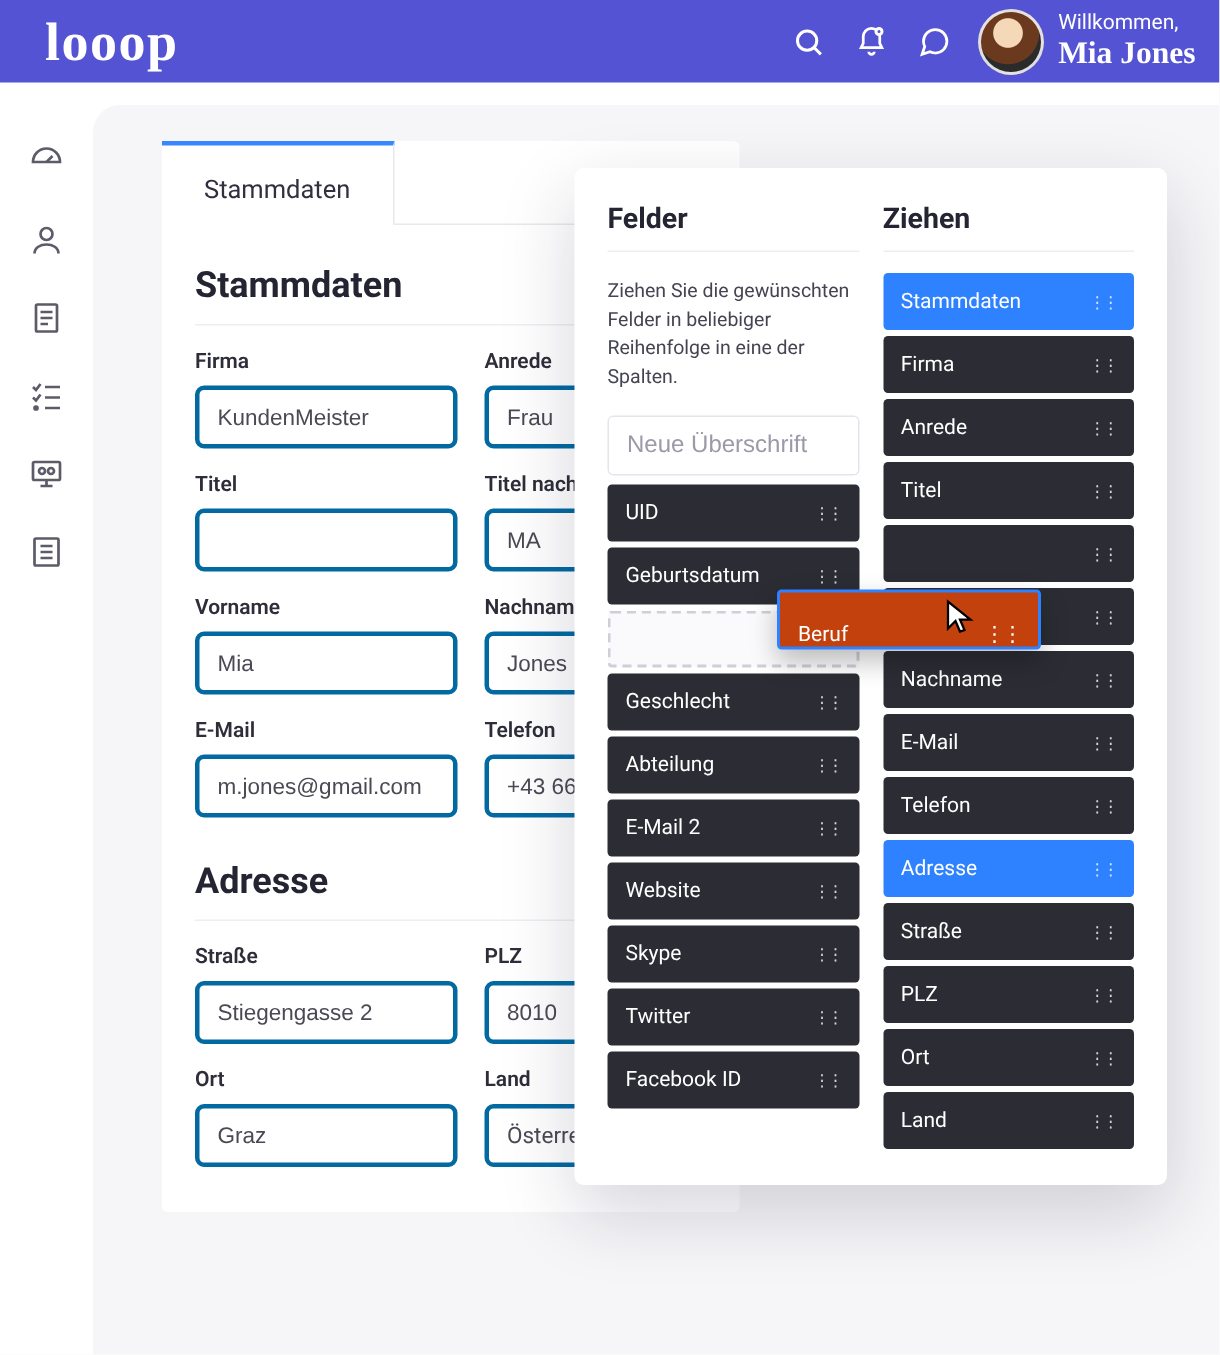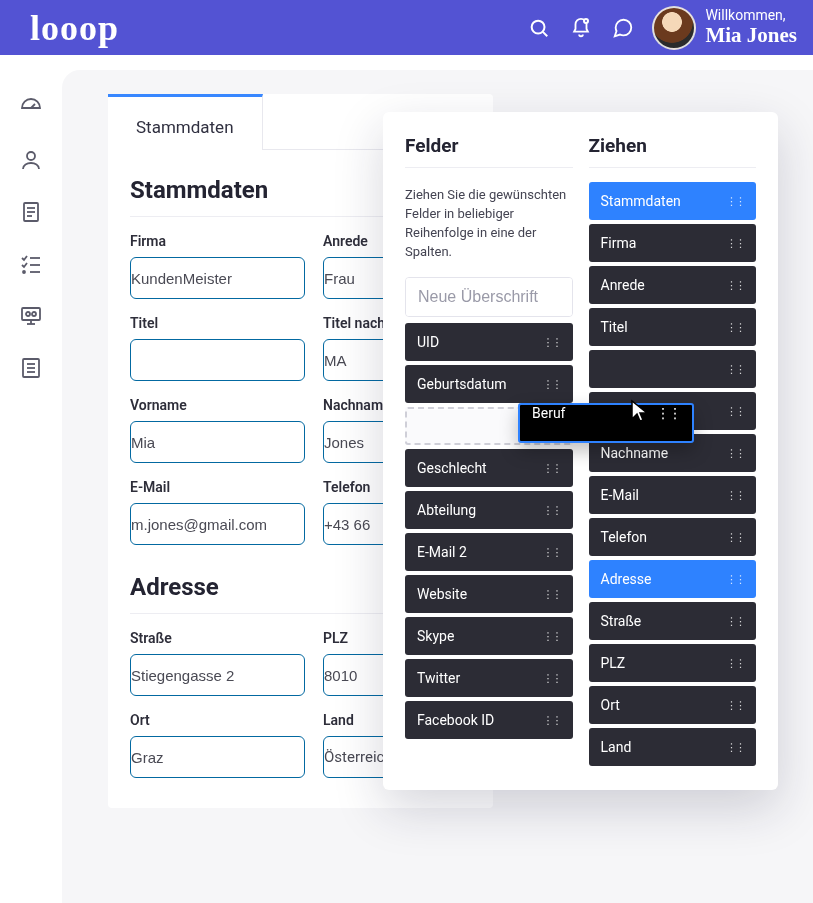--- a/index.html
+++ b/index.html
@@ -124,23 +124,23 @@
   .field label {
     display: block;
     font-size: 14px;
     font-weight: 600;
     color: #2e2e3a;
     margin-bottom: 8px;
   }
   .field input, .field .select {
     width: 100%;
     height: 42px;
-    border: 1px solid #0369a1;
+    border: 3px solid #0369a1;
     border-radius: 6px;
-    padding: 0 0;
+    padding: 0 12px;
     font-size: 15px;
     color: #4a4a54;
     background: #fff;
   }
   .field input::placeholder { color: #a8a8b4; }
   .select {
     display: flex;
     align-items: center;
     justify-content: space-between;
     cursor: pointer;
@@ -215,32 +215,31 @@
     border: 2px dashed #cfcfd8;
     border-radius: 3px;
     background: #fafafc;
   }
   .drag-floating {
     position: absolute;
     left: 518px;
     top: 393px;
     width: 176px;
     height: 40px;
-    background: #000000;
+    background: #c2410c;
     color: #fff;
     border: 2px solid #2e82ff;
     border-radius: 3px;
     display: flex;
-    align-items: flex-start;
+    align-items: flex-end;
     justify-content: space-between;
     padding: 0 12px;
     font-size: 14px;
     box-shadow: 0 8px 18px rgba(0,0,0,0.25);
     z-index: 50;
-    margin-top: 10px;
   }
   .cursor-img {
     position: absolute;
     left: 630px;
     top: 399px;
     z-index: 60;
     color: #000;
   }
   .grip-dots::before {
     content: "⋮⋮";

